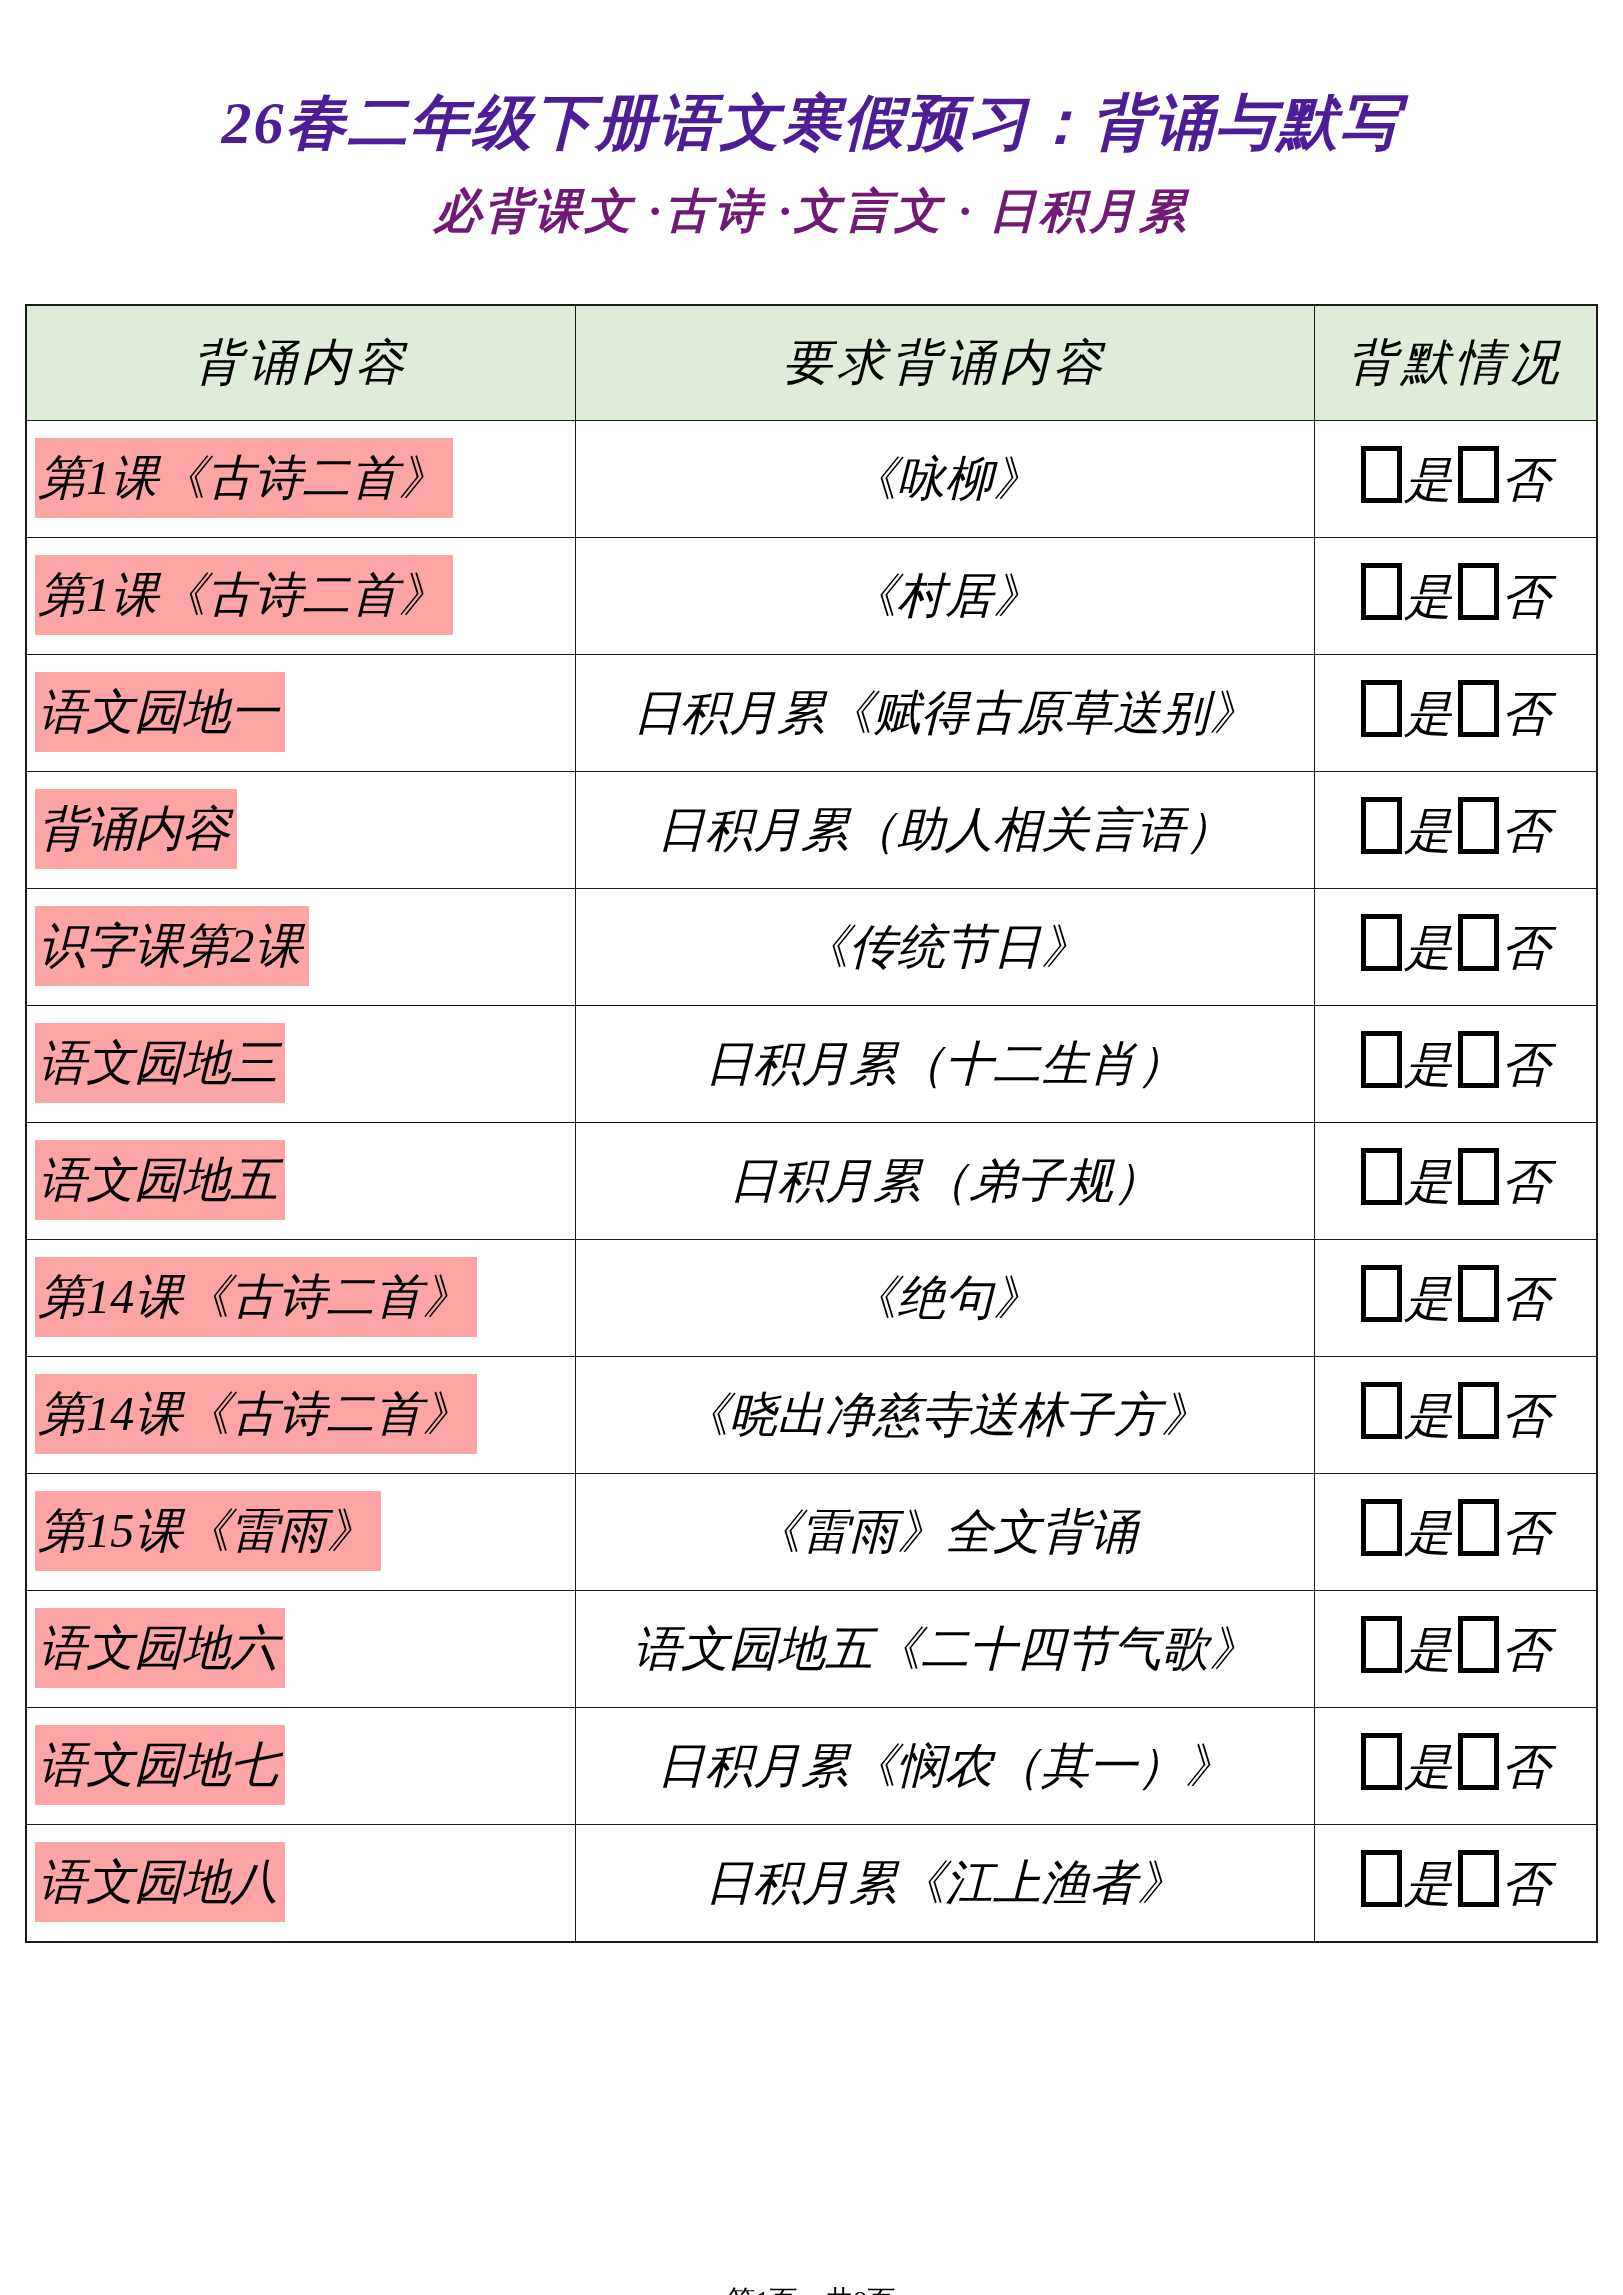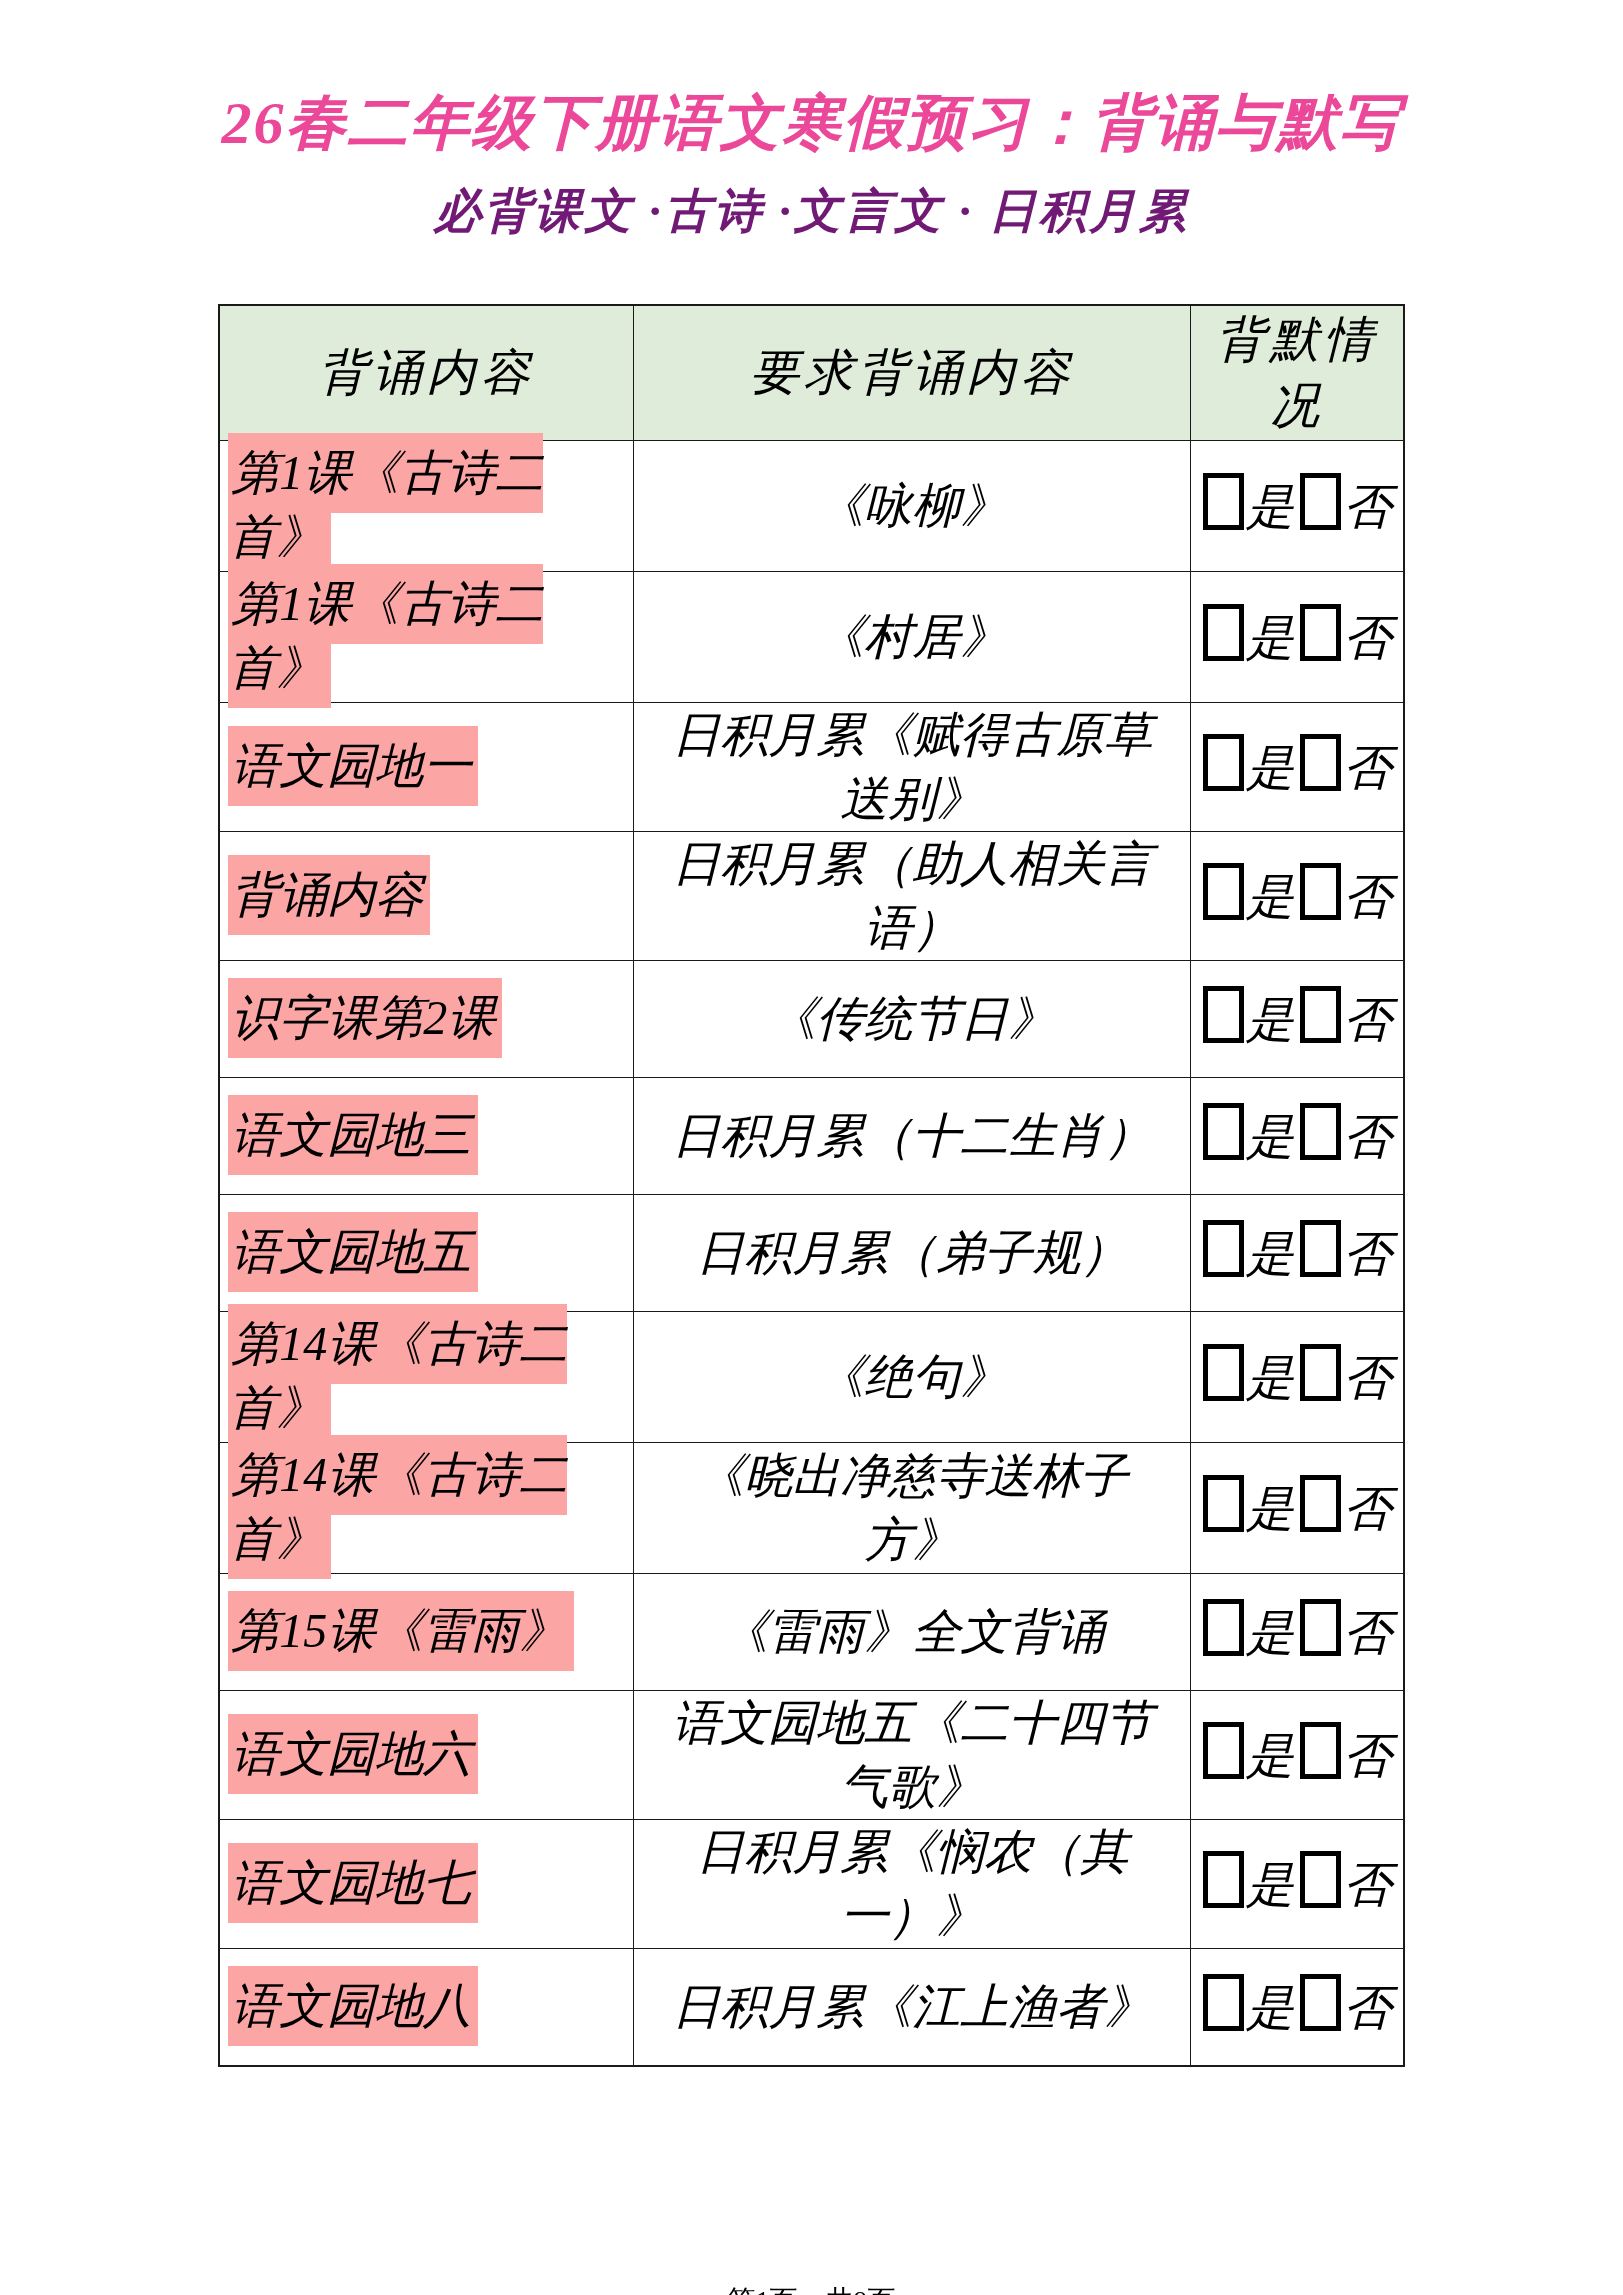--- a/index.html
+++ b/index.html
@@ -15,41 +15,41 @@
     color: #000000;
   }
   .page {
     width: 100%;
     height: 100%;
     position: relative;
   }
   .title {
     margin: 89px 0 0 0;
     text-align: center;
-    color: #ec4899;
+    color: #4c1d95;
     font-size: 60px;
     line-height: 1.15;
     font-weight: bold;
     font-style: italic;
     letter-spacing: 2px;
   }
   .subtitle {
     margin: 28px 0 0 0;
     text-align: center;
     color: #701a75;
     font-size: 47px;
     line-height: 1.1;
     font-weight: bold;
     font-style: italic;
     letter-spacing: 3.1px;
   }
   table.recite {
     border-collapse: collapse;
     table-layout: fixed;
-    width: 1187px;
+    width: 1573px;
     margin: 66px auto 12px auto;
     font-style: italic;
   }
   table.recite, table.recite th, table.recite td {
     border: 1.5px solid #1a1a1a;
   }
   table.recite {
     border-width: 2px;
   }
   table.recite th {

